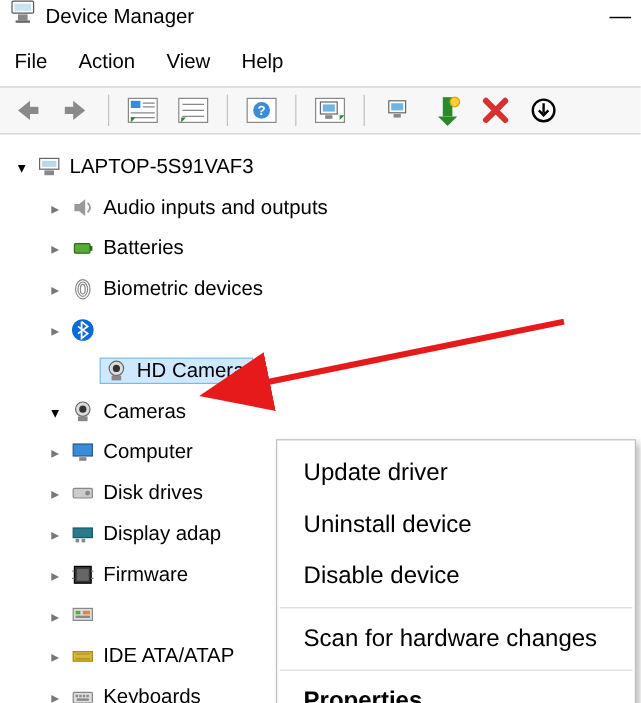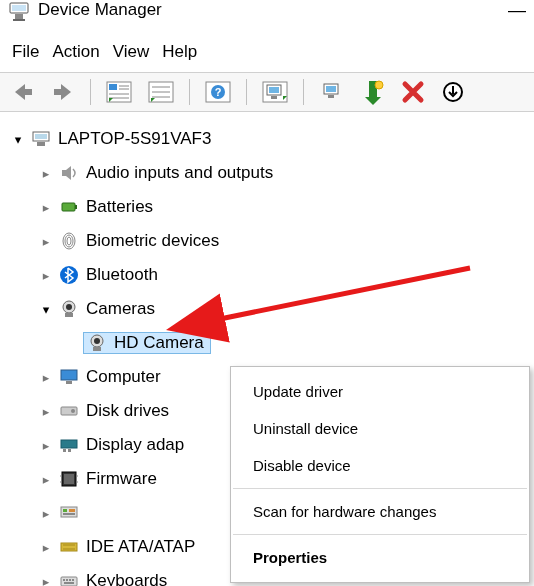--- a/index.html
+++ b/index.html
@@ -8,32 +8,32 @@
     font-size: 15px;
     background: #fff;
     color: #000;
     width: 534px;
     height: 586px;
     overflow: hidden;
     position: relative;
   }
   .titlebar {
     display: flex;
-    align-items: flex-start;
+    align-items: flex-end;
     height: 36px;
-    padding: 0 8px;
+    padding: 12px 8px;
     border-bottom: 0;
   }
   .titlebar .app-icon { margin-right: 8px; }
   .titlebar .title { font-size: 17px; }
   .win-controls { margin-left:auto; display:flex; align-items:center; gap:18px;}
   .win-controls span { font-size:18px; color:#000; }
   .menubar {
     display: flex;
-    gap: 13px;
+    gap: 26px;
     padding: 6px 12px 10px;
     font-size: 17px;
     align-items: center;
   }
   .menubar span { cursor: default; }
   .toolbar {
     border-top: 1px solid #d0d0d0;
     border-bottom: 1px solid #d0d0d0;
     background: #f7f7f7;
     padding: 4px 6px;
@@ -76,21 +76,21 @@
     left: 230px; top: 366px;
     width: 300px;
     background:#fff;
     border:1px solid #bfbfbf;
     box-shadow: 3px 3px 6px rgba(0,0,0,.25);
     padding:6px 0;
     z-index:50;
   }
   .context-menu .mi {
     padding: 10px 22px;
-    font-size: 15px;
+    font-size: 20px;
     cursor:default;
   }
   .context-menu .sep { height:1px; background:#d8d8d8; margin:4px 2px;}
   .context-menu .bold { font-weight:700;}
   .arrow {
     position:absolute; z-index:40; pointer-events:none;
   }
 </style>
 </head>
 <body>
@@ -246,50 +246,49 @@
   </div>
 
   <div class="node indent1">
     <span class="chevron closed"></span>
     <span class="ico">
       <svg width="20" height="20" viewBox="0 0 20 20">
           <circle cx="10" cy="10" r="9" fill="#0a6ad6"></circle>
           <path d="M9 3 V17 L14 13 L6 7 M9 3 L14 7 L6 13" stroke="#fff" stroke-width="1.5" fill="none"></path>
         </svg>
     </span>
-    <span class="lbl">Bluetooth</span>
-  </div>
-
-  <div class="node indent1">
-    <span class="chevron open"></span>
-    <span class="ico">
-      <svg width="20" height="20" viewBox="0 0 20 20">
-          <circle cx="10" cy="8" r="6" fill="#ddd" stroke="#666"></circle>
-          <circle cx="10" cy="8" r="3" fill="#333"></circle>
-          <rect x="6" y="14" width="8" height="4" fill="#888"></rect>
-        </svg>
-    </span>
-    <span class="lbl">Cameras</span>
   </div>
 
   <div class="node indent2">
     <span class="chevron none"></span>
     <span class="selected" style="display:flex;align-items:center;">
       <span class="ico">
         <svg width="20" height="20" viewBox="0 0 20 20">
             <circle cx="10" cy="8" r="6" fill="#ddd" stroke="#666"></circle>
             <circle cx="10" cy="8" r="3" fill="#333"></circle>
             <rect x="6" y="14" width="8" height="4" fill="#888"></rect>
           </svg>
       </span>
       <span class="lbl">HD Camera</span>
     </span>
   </div>
 
   <div class="node indent1">
+    <span class="chevron open"></span>
+    <span class="ico">
+      <svg width="20" height="20" viewBox="0 0 20 20">
+          <circle cx="10" cy="8" r="6" fill="#ddd" stroke="#666"></circle>
+          <circle cx="10" cy="8" r="3" fill="#333"></circle>
+          <rect x="6" y="14" width="8" height="4" fill="#888"></rect>
+        </svg>
+    </span>
+    <span class="lbl">Cameras</span>
+  </div>
+
+  <div class="node indent1">
     <span class="chevron closed"></span>
     <span class="ico">
       <svg width="20" height="20" viewBox="0 0 20 20">
           <rect x="2" y="3" width="16" height="10" fill="#3a8cd6" stroke="#2a5a8a"></rect>
           <rect x="7" y="14" width="6" height="3" fill="#888"></rect>
         </svg>
     </span>
     <span class="lbl">Computer</span>
   </div>
 

